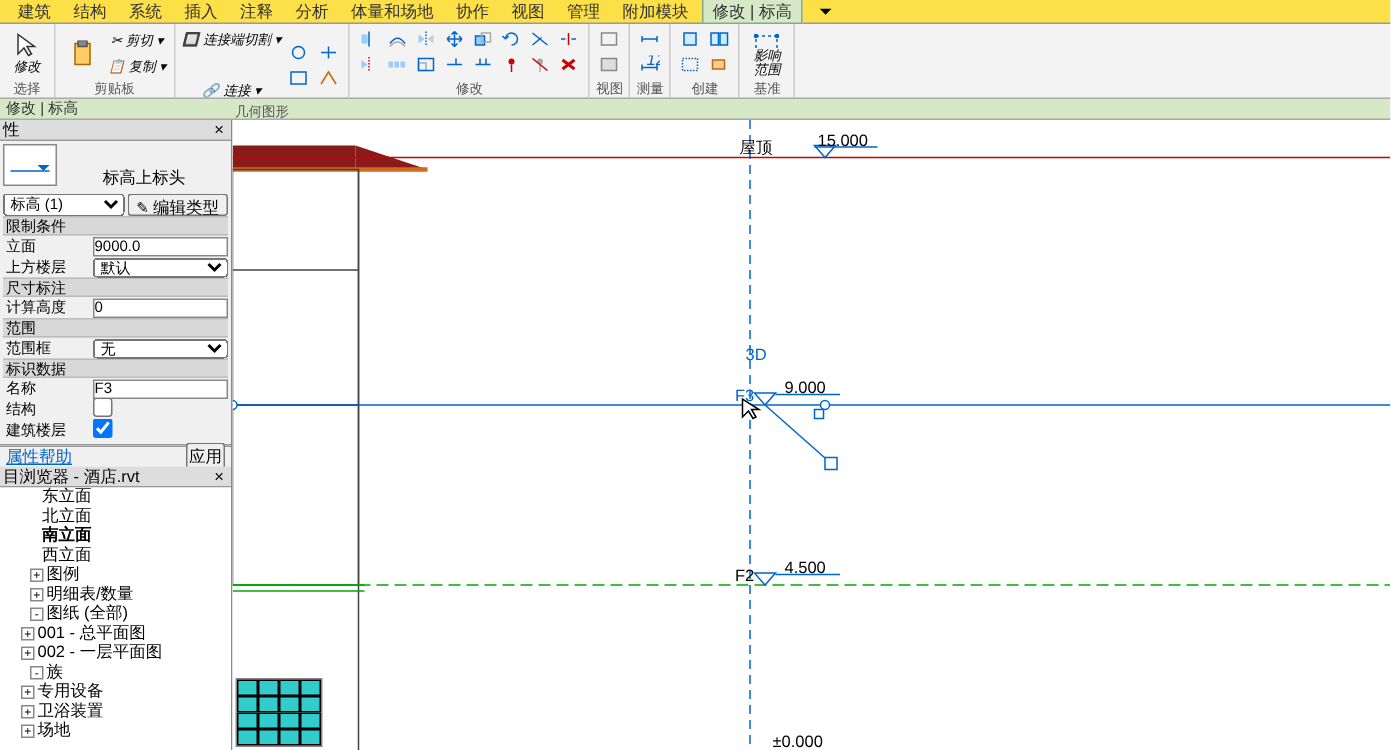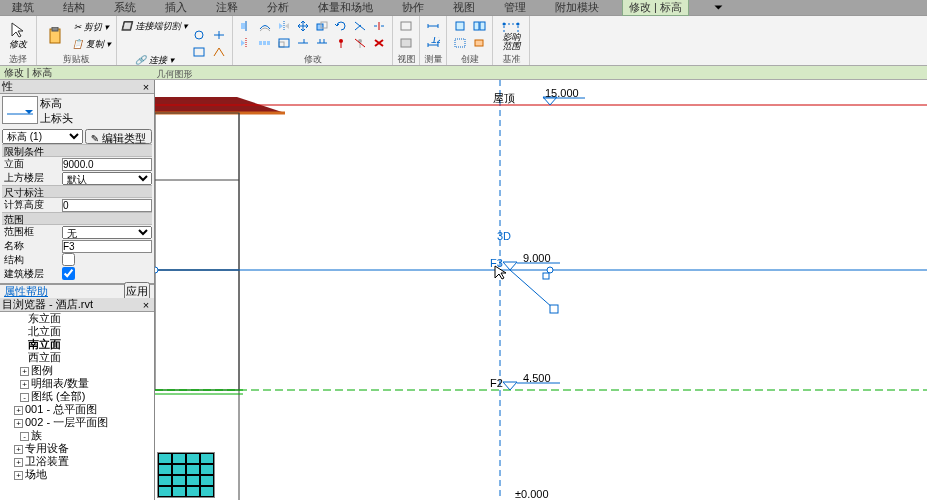--- a/index.html
+++ b/index.html
@@ -1,19 +1,19 @@
 <!DOCTYPE html>
 <html><head>
 <meta charset="utf-8">
 <style>
 * { box-sizing: border-box; margin: 0; padding: 0; font-family: "Microsoft YaHei", SimSun, sans-serif; font-size: 11px; }
 body { width: 927px; height: 500px; background: #fff; overflow: hidden; position: relative; }
 
 
-.menubar { height: 16px; background: #a3a3a3; display: flex; align-items: center; border-bottom: 1px solid #999; padding-left: 6px; gap: 17px; }
+.menubar { height: 16px; background: #fde047; display: flex; align-items: center; border-bottom: 1px solid #999; padding-left: 6px; gap: 3px; }
 .menubar .tab { padding: 0 6px; color: #333; cursor: pointer; }
 .menubar .tab.active { background: #d6e9c6; border: 1px solid #8a8; }
 .menubar .extras { margin-left: 8px; display: flex; gap: 4px; align-items: center; }
 
 
 .ribbon { height: 50px; background: #f3f3f3; border-bottom: 1px solid #aaa; display: flex; }
 .ribbon-group { display: flex; flex-direction: column; border-right: 1px solid #ccc; padding: 2px 4px 0 4px; }
 .ribbon-group .tools { display: flex; gap: 2px; flex: 1; align-items: center; }
 .ribbon-group .glabel { font-size: 9px; color: #555; text-align: center; height: 12px; line-height: 12px; }
 .rbtn { min-width: 18px; height: 16px; border: 1px solid transparent; display: flex; align-items: center; justify-content: center; cursor: pointer; font-style: italic; }
@@ -28,21 +28,21 @@
 
 
 .left-col { width: 155px; display: flex; flex-direction: column; border-right: 1px solid #888; }
 
 
 .panel-header { height: 14px; background: #ddd; border-bottom: 1px solid #999; display: flex; align-items: center; justify-content: space-between; padding: 0 2px; font-size: 10px; }
 .panel-header .x { width: 12px; text-align: center; cursor: pointer; }
 .properties { background: #f0f0f0; padding: 2px; border-bottom: 1px solid #999; }
 .type-sel { display: flex; gap: 2px; margin-bottom: 2px; }
 .type-sel .thumb { width: 36px; height: 28px; background: #fff; border: 1px solid #888; display: flex; align-items: center; justify-content: center; }
-.type-sel .names { flex: 1; display: flex; flex-direction: column; justify-content: center; font-size: 10px; }
+.type-sel .names { flex: 1; display: flex; flex-direction: row; justify-content: center; font-size: 10px; margin-top: 15px; }
 .prop-row { display: flex; height: 14px; align-items: center; }
 .prop-row .k { width: 60px; font-size: 10px; padding-left: 2px; overflow: hidden; }
 .prop-row .v { flex: 1; }
 .prop-row .v input[type=text] { width: 100%; font-size: 10px; height: 13px; border: 1px solid #888; }
 .prop-row .v select { width: 100%; font-size: 10px; height: 13px; }
 .prop-section { background: #d8d8d8; font-size: 10px; padding-left: 2px; height: 13px; line-height: 13px; border-top: 1px solid #bbb; border-bottom: 1px solid #bbb; }
 .edit-type-row { display: flex; gap: 2px; height: 16px; align-items: center; }
 .edit-type-row select { flex: 1; font-size: 10px; height: 15px; }
 .edit-type-row button { font-size: 10px; height: 15px; padding: 0 4px; }
 .help-row { display: flex; justify-content: space-between; height: 14px; align-items: center; background: #f0f0f0; border-top: 1px solid #999; padding: 0 4px; font-size: 10px; }
@@ -370,20 +370,21 @@
       <div class="prop-section">尺寸标注</div>
       <div class="prop-row">
           <div class="k">计算高度</div>
           <div class="v"><input type="text" value="0" style=""></div>
         </div>
       <div class="prop-section">范围</div>
       <div class="prop-row">
           <div class="k">范围框</div>
           <div class="v"><select><option>无</option></select></div>
         </div>
+      <div class="prop-section">标识数据</div>
       <div class="prop-row">
           <div class="k">名称</div>
           <div class="v"><input type="text" value="F3" style=""></div>
         </div>
       <div class="prop-row">
           <div class="k">结构</div>
           <div class="v"><input type="checkbox" style=""></div>
         </div>
       <div class="prop-row">
           <div class="k">建筑楼层</div>

